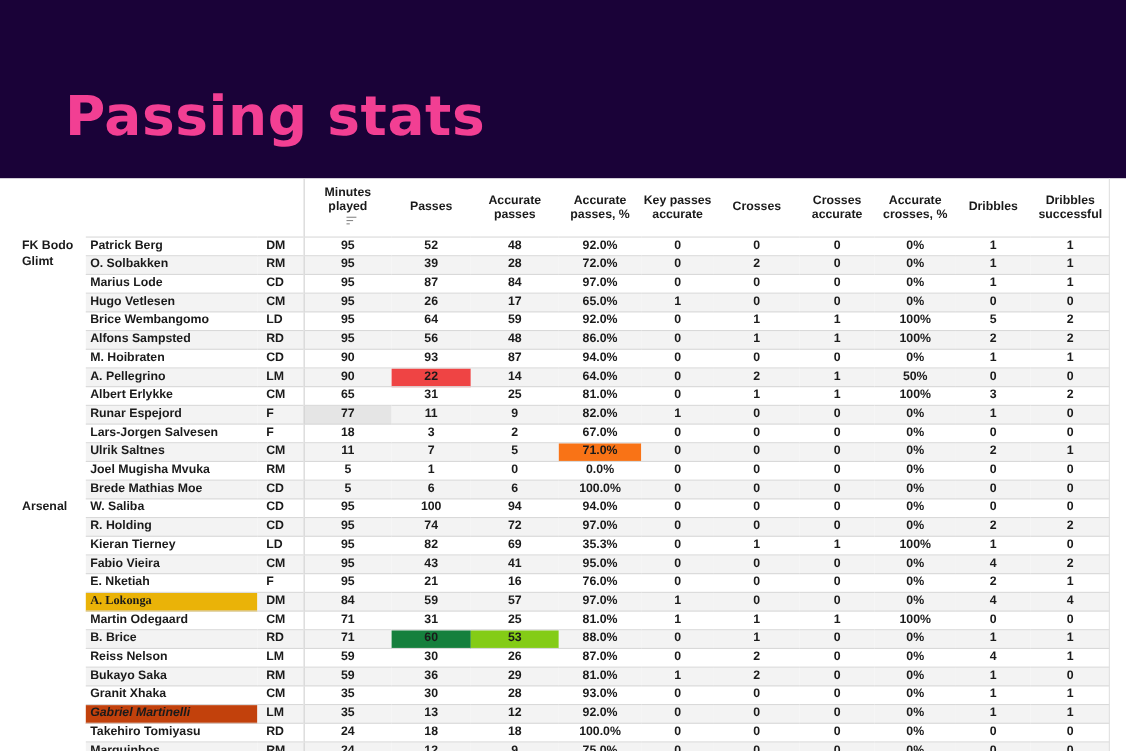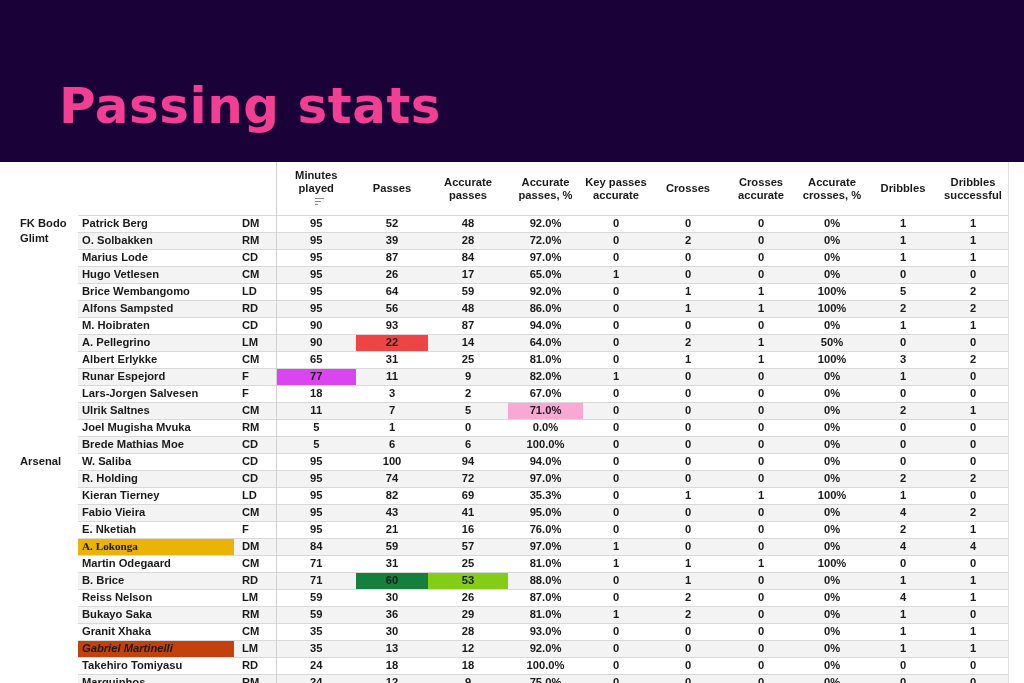--- a/index.html
+++ b/index.html
@@ -187,21 +187,21 @@
           <td class="c num">0</td>
           <td class="c num">1</td>
           <td class="c num">1</td>
           <td class="c num">100%</td>
           <td class="c num">3</td>
           <td class="c num">2</td>
         </tr>
         <tr class="row" style="">
           <td class="c player" style="background: rgb(243, 243, 243);">Runar Espejord</td>
           <td class="c pos" style="background: rgb(243, 243, 243);">F</td>
-          <td class="c num" style="background: #d946ef;">77</td>
+          <td class="c num" style="background: #e5e5e5;">77</td>
           <td class="c num" style="background: rgb(243, 243, 243);">11</td>
           <td class="c num" style="background: rgb(243, 243, 243);">9</td>
           <td class="c num" style="background: rgb(243, 243, 243);">82.0%</td>
           <td class="c num" style="background: rgb(243, 243, 243);">1</td>
           <td class="c num" style="background: rgb(243, 243, 243);">0</td>
           <td class="c num" style="background: rgb(243, 243, 243);">0</td>
           <td class="c num" style="background: rgb(243, 243, 243);">0%</td>
           <td class="c num" style="background: rgb(243, 243, 243);">1</td>
           <td class="c num" style="background: rgb(243, 243, 243);">0</td>
         </tr>
@@ -218,21 +218,21 @@
           <td class="c num">0%</td>
           <td class="c num">0</td>
           <td class="c num">0</td>
         </tr>
         <tr class="row" style="">
           <td class="c player" style="background: rgb(243, 243, 243);">Ulrik Saltnes</td>
           <td class="c pos" style="background: rgb(243, 243, 243);">CM</td>
           <td class="c num" style="background: rgb(243, 243, 243);">11</td>
           <td class="c num" style="background: rgb(243, 243, 243);">7</td>
           <td class="c num" style="background: rgb(243, 243, 243);">5</td>
-          <td class="c num" style="background: #f9a8d4;">71.0%</td>
+          <td class="c num" style="background: #f97316;">71.0%</td>
           <td class="c num" style="background: rgb(243, 243, 243);">0</td>
           <td class="c num" style="background: rgb(243, 243, 243);">0</td>
           <td class="c num" style="background: rgb(243, 243, 243);">0</td>
           <td class="c num" style="background: rgb(243, 243, 243);">0%</td>
           <td class="c num" style="background: rgb(243, 243, 243);">2</td>
           <td class="c num" style="background: rgb(243, 243, 243);">1</td>
         </tr>
         <tr class="row">
           <td class="c player">Joel Mugisha Mvuka</td>
           <td class="c pos">RM</td>

